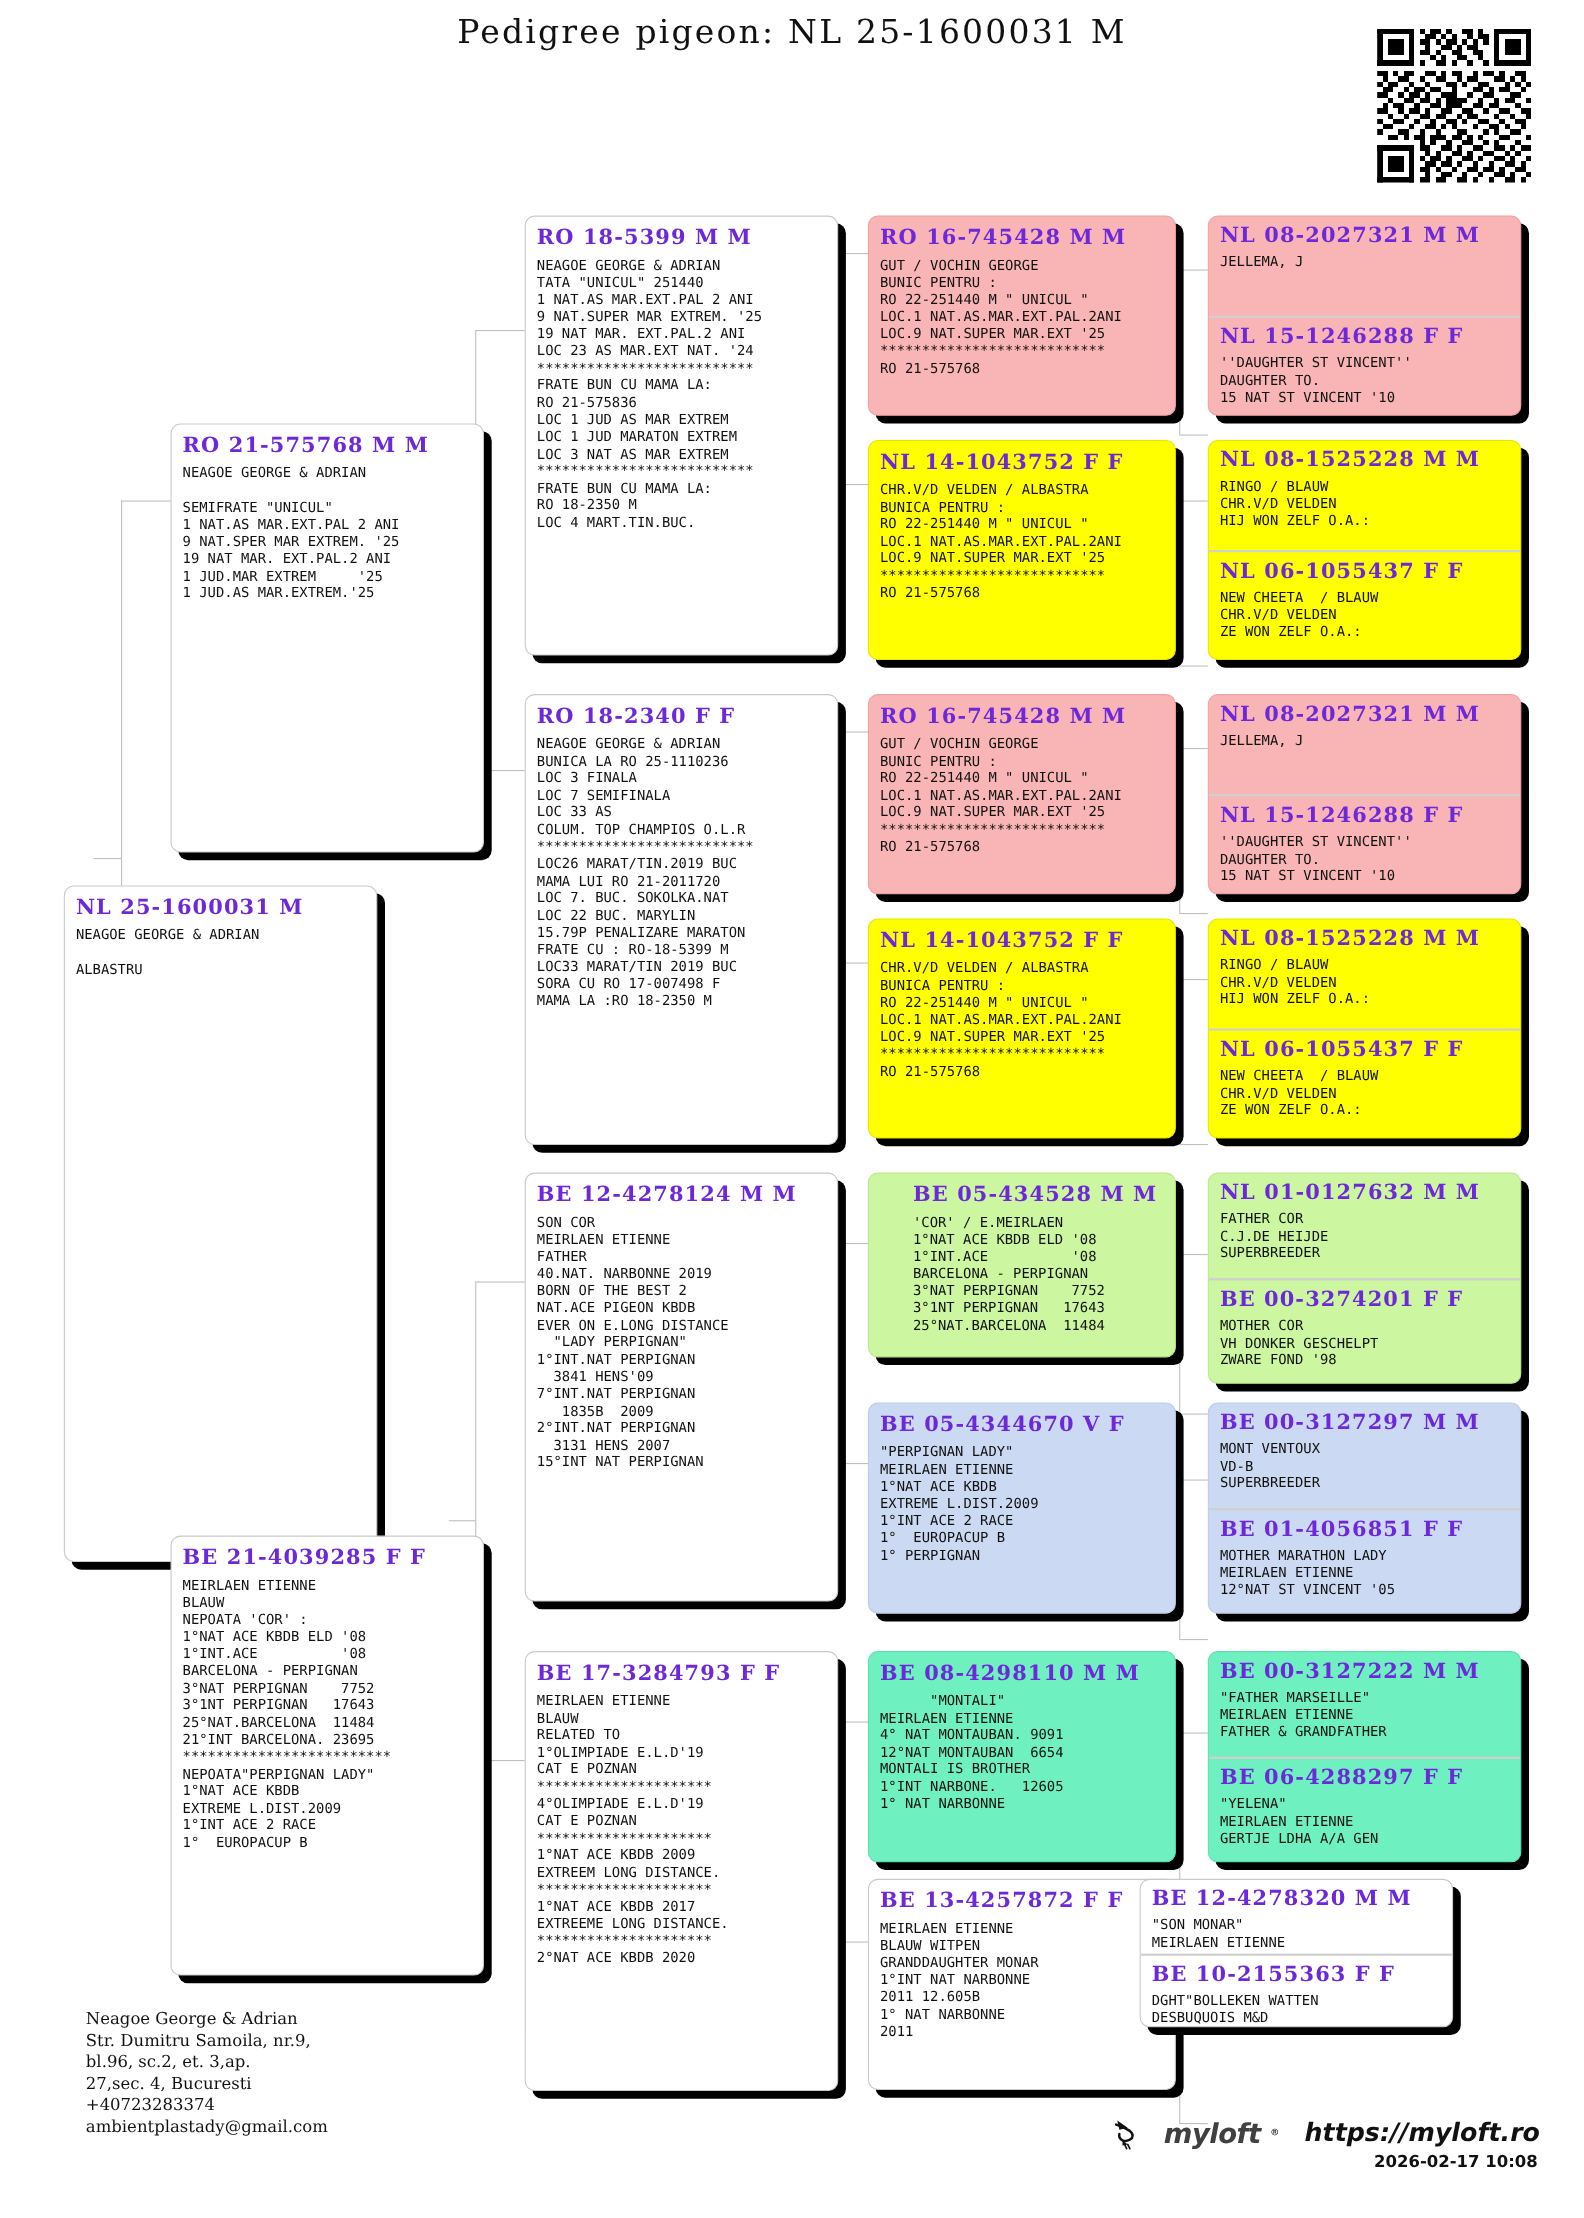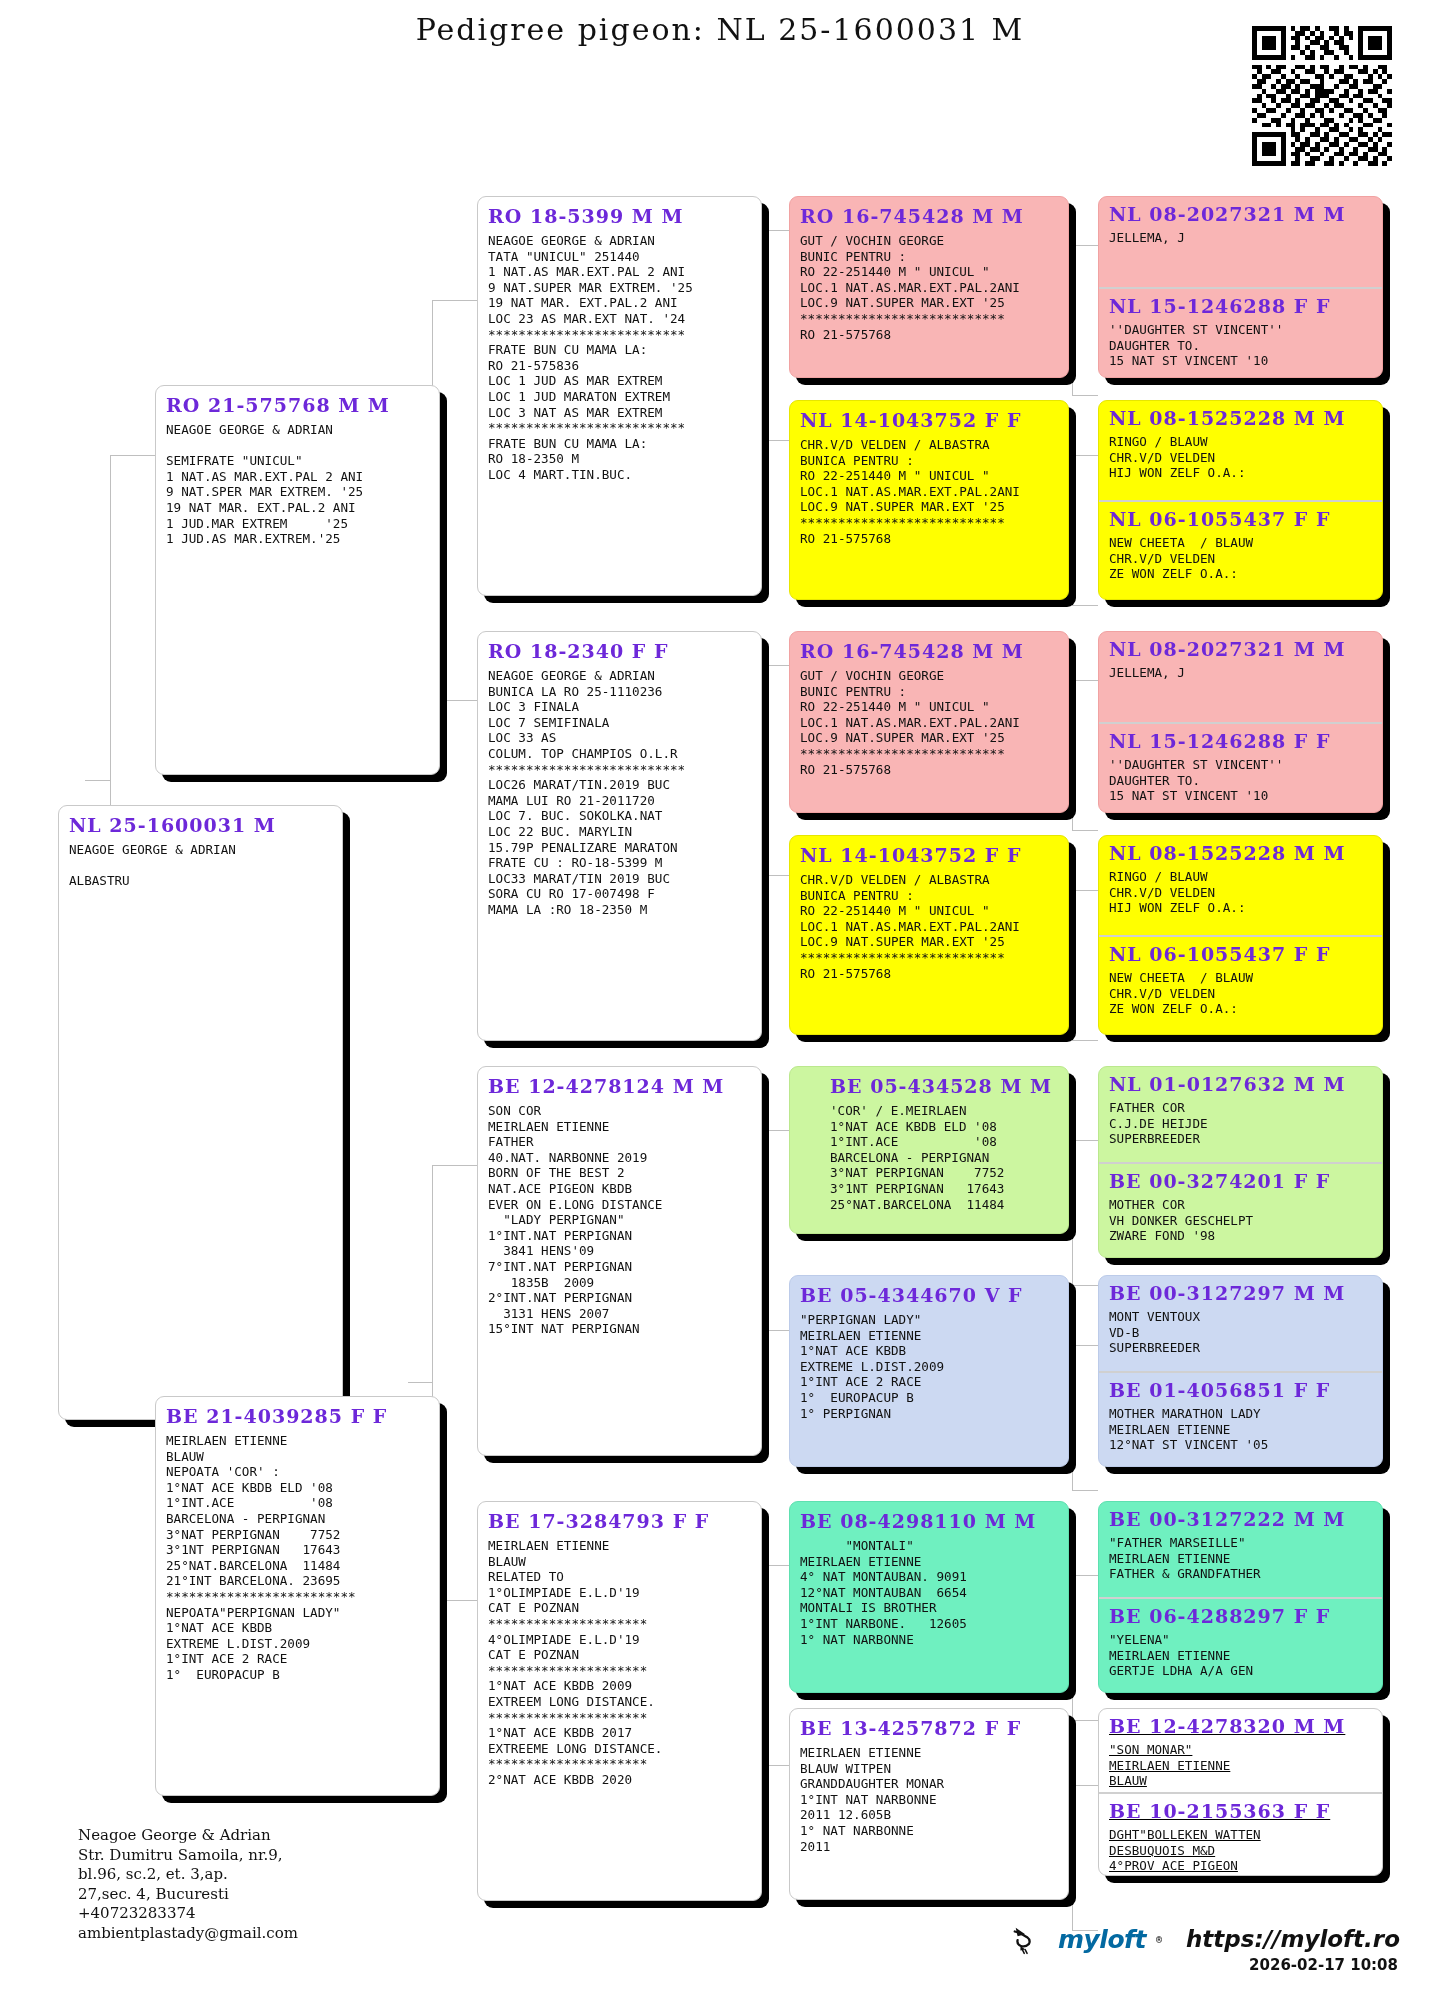--- a/index.html
+++ b/index.html
@@ -79,21 +79,21 @@
     font-family:"DejaVu Serif", serif;
     font-size:15px;line-height:19.5px;color:#111;white-space:pre;
   }
   .brand{
     position:absolute;right:40px;top:1922px;
     display:flex;align-items:center;gap:10px;
   }
   .brand .mark{width:38px;height:34px;}
   .brand .word{
     font-family:"DejaVu Sans", sans-serif;
-    font-size:25px;font-style:italic;font-weight:600;color:#0369a1;
+    font-size:25px;font-style:italic;font-weight:600;color:#404040;
     letter-spacing:-0.5px;
   }
   .brand .sup{font-size:10px;vertical-align:super;}
   .brand .url{
     font-family:"DejaVu Sans", sans-serif;
     font-size:23px;font-weight:700;font-style:italic;color:#111;
     margin-left:14px;
   }
   .brand .stamp{
     position:absolute;right:2px;top:34px;
@@ -700,21 +700,21 @@
 FATHER &amp; GRANDFATHER</div>
     </div>
     <div class="half">
       <div class="ring">BE 06-4288297 F F</div>
       <div class="body">"YELENA"
 MEIRLAEN ETIENNE
 GERTJE LDHA A/A GEN</div>
     </div>
   </div>
 
-  <div class="card c-white split" style="left:1098px;top:1708px;width:285px;height:168px;text-decoration:underline;">
+  <div class="card c-white split" style="left:1036px;top:1708px;width:285px;height:135px;">
     <div class="half">
       <div class="ring">BE 12-4278320 M M</div>
       <div class="body">"SON MONAR"
 MEIRLAEN ETIENNE
 BLAUW</div>
     </div>
     <div class="half">
       <div class="ring">BE 10-2155363 F F</div>
       <div class="body">DGHT"BOLLEKEN WATTEN
 DESBUQUOIS M&amp;D

